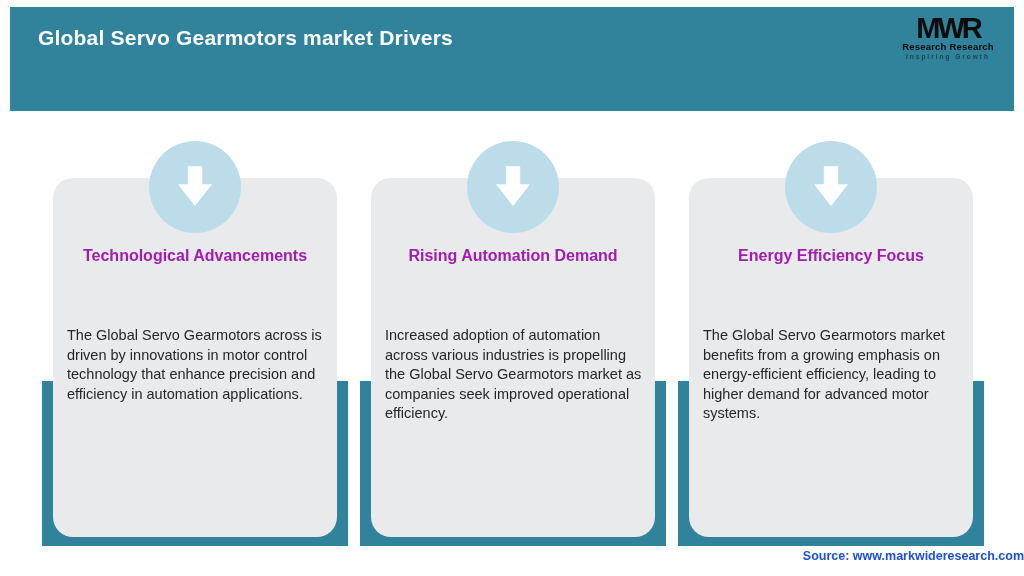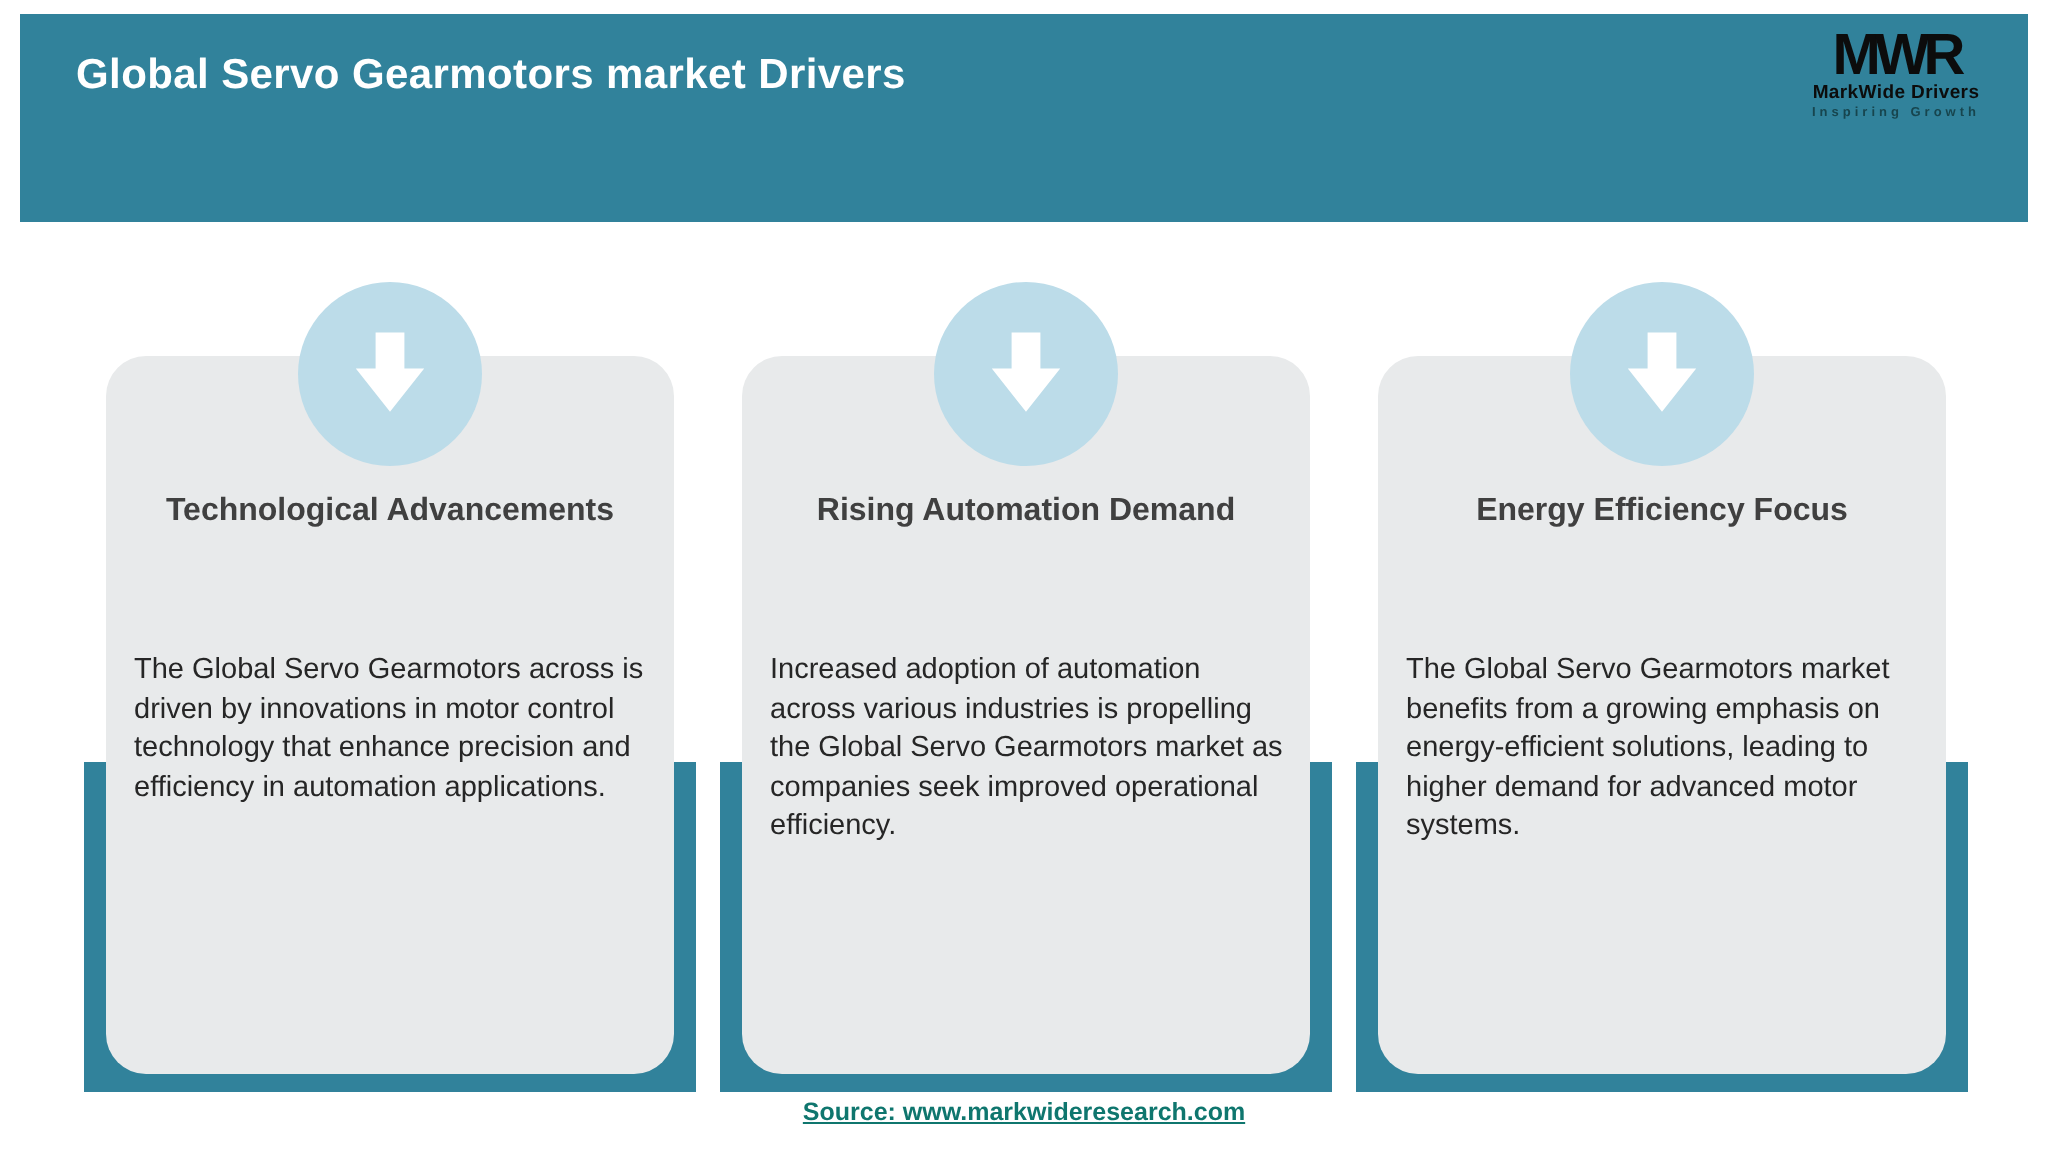--- a/index.html
+++ b/index.html
@@ -34,47 +34,47 @@
     background:#E8EAEB; border-radius:20px;
   }
   .circle {
     position:absolute; left:50%; top:6px; transform:translateX(-50%);
     width:92px; height:92px; border-radius:50%; background:#BCDCE9;
     display:flex; align-items:center; justify-content:center; z-index:2;
   }
   .circle svg { width:54px; height:54px; display:block; }
   .card-title {
     position:absolute; top:69px; left:0; width:100%; text-align:center;
-    font-size:16px; font-weight:700; color:#404040;
+    font-size:16px; font-weight:700; color:#a21caf;
   }
   .card-body {
     position:absolute; top:148px; left:14px; right:12px;
     font-size:14.5px; line-height:19.5px; color:#262626;
   }
 
   
   .source {
-    position:absolute; left:0; top:549px; width:100%; text-align:center;
-    font-size:12.5px; font-weight:700; color:#0f766e;text-decoration:underline;
+    position:absolute; left:0; top:549px; width:100%; text-align:right;
+    font-size:12.5px; font-weight:700; color:#1d4ed8;
   }
   .disclaimer {
     position:absolute; right:14px; top:554px;
     font-size:9px; color:#2e2e2e;
   }
 </style>
 </head>
 <body>
 
 <div class="canvas">
 
   <div class="header">
     <div class="title">Global Servo Gearmotors market Drivers</div>
     <div class="logo">
       <div class="logo-mark">MWR</div>
-      <div class="logo-name">MarkWide Drivers</div>
+      <div class="logo-name">Research Research</div>
       <div class="logo-tagline">Inspiring Growth</div>
     </div>
   </div>
 
   <div class="card-wrap pos-0">
     <div class="teal-back"></div>
     <div class="card">
       <div class="card-title">Technological Advancements</div>
       <div class="card-body">The Global Servo Gearmotors across is driven by innovations in motor control technology that enhance precision and efficiency in automation applications.</div>
     </div>
@@ -95,21 +95,21 @@
       <svg viewBox="0 0 60 60" aria-hidden="true">
           <path d="M22 7 H38 V27 H49 L30 51 L11 27 H22 Z" fill="#ffffff"></path>
         </svg>
     </div>
   </div>
 
   <div class="card-wrap pos-2">
     <div class="teal-back"></div>
     <div class="card">
       <div class="card-title">Energy Efficiency Focus</div>
-      <div class="card-body">The Global Servo Gearmotors market benefits from a growing emphasis on energy-efficient solutions, leading to higher demand for advanced motor systems.</div>
+      <div class="card-body">The Global Servo Gearmotors market benefits from a growing emphasis on energy-efficient efficiency, leading to higher demand for advanced motor systems.</div>
     </div>
     <div class="circle">
       <svg viewBox="0 0 60 60" aria-hidden="true">
           <path d="M22 7 H38 V27 H49 L30 51 L11 27 H22 Z" fill="#ffffff"></path>
         </svg>
     </div>
   </div>
 
   <div class="source">Source: www.markwideresearch.com</div>
 

